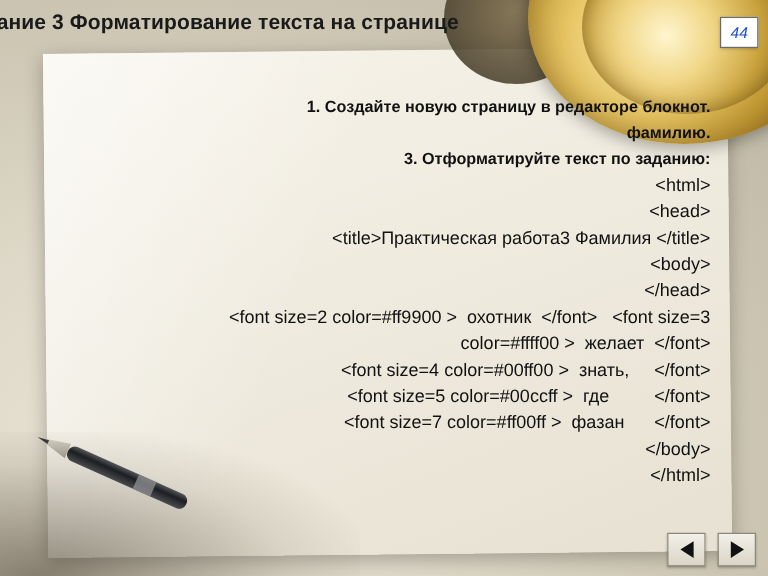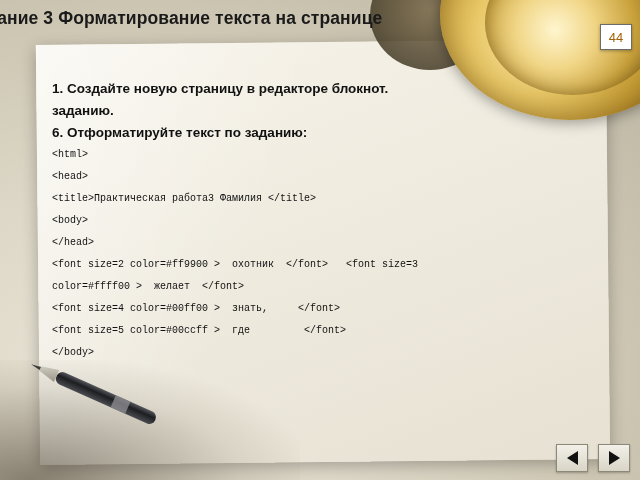--- a/index.html
+++ b/index.html
@@ -105,52 +105,52 @@
     font-weight: bold;
     color: #1a1a1a;
     white-space: nowrap;
     margin-left: -14px;
     letter-spacing: 0.1px;
   }
   
   .slide-number {
     position: absolute;
     right: 8px;
-    top: 24px;
+    top: 14px;
     min-width: 30px;
     height: 24px;
     background: #ffffff;
     border: 1px solid #6b6b6b;
-    color: #a16207;
+    color: #1d4ed8;
     font-size: 13px;
     display: flex;
     align-items: center;
     justify-content: center;
     box-shadow: 0 1px 3px rgba(0,0,0,0.3);
+    font-style: italic;
   }
   
   .content {
     position: absolute;
     left: 52px;
     top: 78px;
     width: 540px;
-    text-align: left;
+    text-align: right;
     color: #111;
     font-size: 13.5px;
     line-height: 22px;
   }
   .content .line {
     white-space: pre-wrap;
   }
   .line.bold {
     font-weight: bold;
   }
   .line.code {
-    font-size: 10px;
-    font-family: Liberation Mono, monospace;
+    font-size: 15px;
   }
   
   .nav {
     position: absolute;
     right: 10px;
     bottom: 8px;
     display: flex;
     gap: 10px;
   }
   .nav-btn {
@@ -204,32 +204,34 @@
   <div class="brass-inner"></div>
 
   <div class="title-bar">
     <div class="title-text">дание 3 Форматирование текста на странице</div>
   </div>
 
   <div class="slide-number">44</div>
 
   <div class="content">
     <div class="line bold">1. Создайте новую страницу в редакторе блокнот.</div>
-    <div class="line bold">заданию.</div>
-    <div class="line bold">6. Отформатируйте текст по заданию:</div>
+    <div class="line bold">фамилию.</div>
+    <div class="line bold">3. Отформатируйте текст по заданию:</div>
     <div class="line code">&lt;html&gt;</div>
     <div class="line code">&lt;head&gt;</div>
     <div class="line code">&lt;title&gt;Практическая работа3 Фамилия &lt;/title&gt;</div>
     <div class="line code">&lt;body&gt;</div>
     <div class="line code">&lt;/head&gt;</div>
     <div class="line code">&lt;font size=2 color=#ff9900 &gt;  охотник  &lt;/font&gt;   &lt;font size=3</div>
     <div class="line code">color=#ffff00 &gt;  желает  &lt;/font&gt;</div>
     <div class="line code">&lt;font size=4 color=#00ff00 &gt;  знать,     &lt;/font&gt;</div>
     <div class="line code">&lt;font size=5 color=#00ccff &gt;  где         &lt;/font&gt;</div>
+    <div class="line code">&lt;font size=7 color=#ff00ff &gt;  фазан      &lt;/font&gt;</div>
     <div class="line code">&lt;/body&gt;</div>
+    <div class="line code">&lt;/html&gt;</div>
   </div>
 
   <div class="nav">
     <div class="nav-btn">
       <div class="tri tri-left"></div>
     </div>
     <div class="nav-btn">
       <div class="tri tri-right"></div>
     </div>
   </div>

